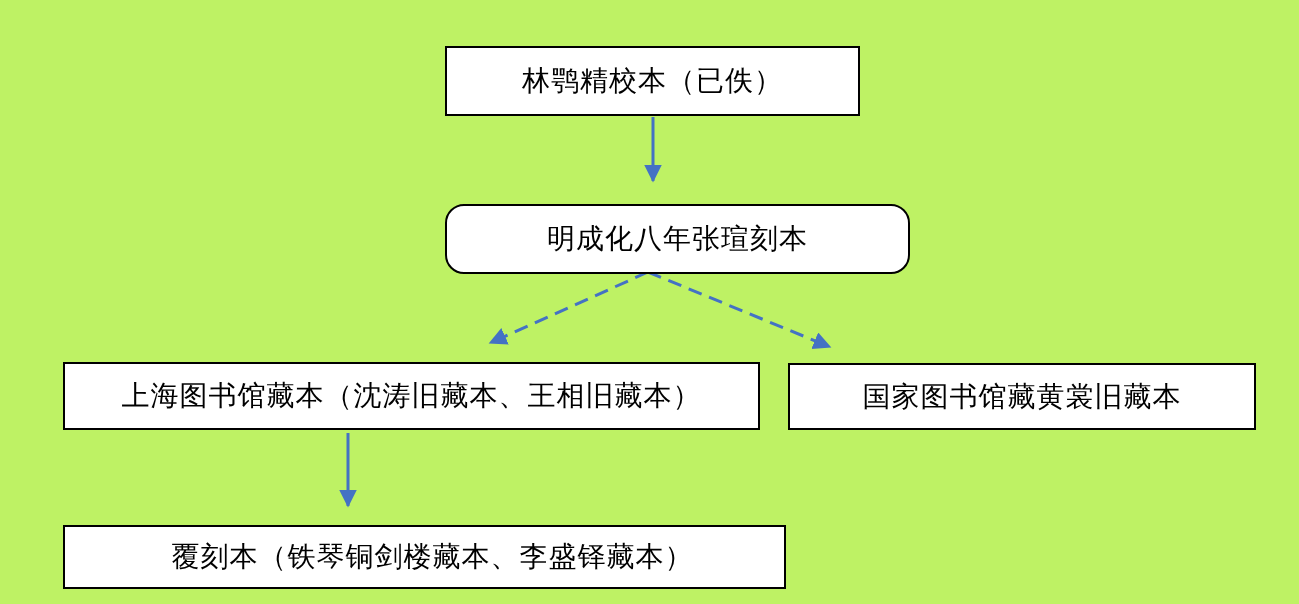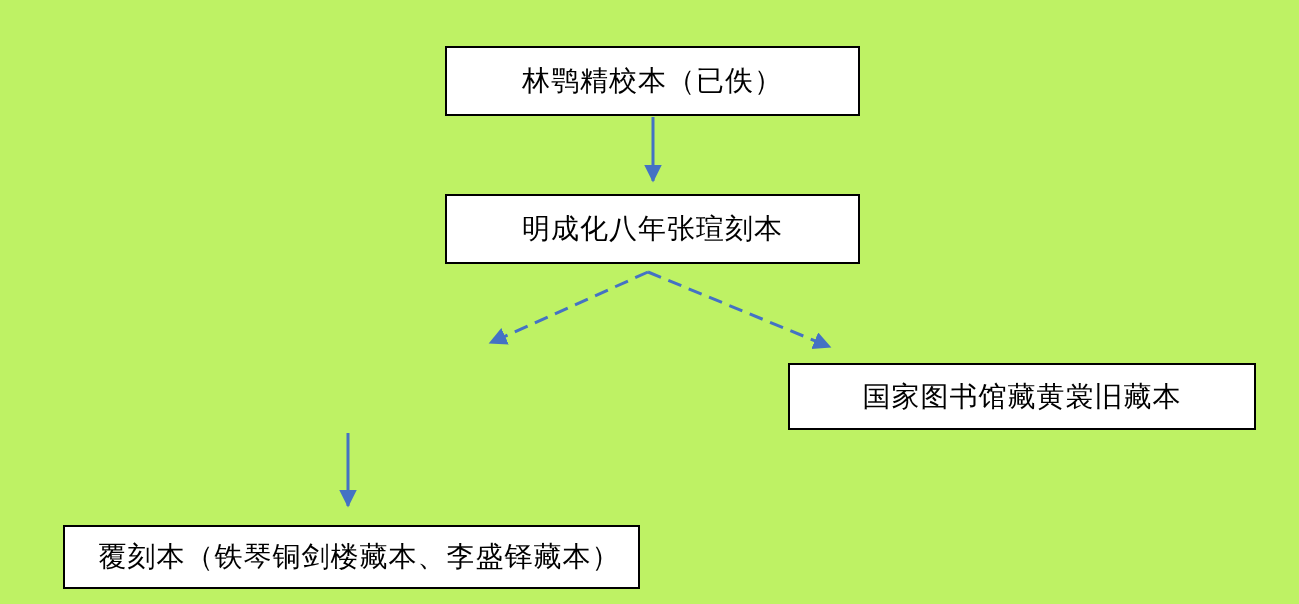--- a/index.html
+++ b/index.html
@@ -23,24 +23,24 @@
     display: flex;
     align-items: center;
     justify-content: center;
     font-size: 28px;
     color: #000000;
     letter-spacing: 1px;
     white-space: nowrap;
     z-index: 2;
   }
   .n1 { left: 445px; top: 46px;  width: 415px; height: 70px; }
-  .n2 { left: 445px; top: 194px; width: 415px; height: 70px; }
+  .n2 { left: 445px; top: 204px; width: 465px; height: 70px; border-radius: 19px; }
   .n3 { left: 63px;  top: 362px; width: 697px; height: 68px; }
   .n4 { left: 788px; top: 363px; width: 468px; height: 67px; align-items: center; }
-  .n5 { left: 63px;  top: 525px; width: 577px; height: 64px; padding-left: 16px; }
+  .n5 { left: 63px;  top: 525px; width: 723px; height: 64px; padding-left: 16px; }
   #edges {
     position: absolute;
     left: 0;
     top: 0;
     width: 1299px;
     height: 604px;
     z-index: 1;
     pointer-events: none;
   }
 </style>
@@ -66,20 +66,23 @@
   </svg>
 
   <div class="node n1">
     <span>林鹗精校本（已佚）</span>
   </div>
 
   <div class="node n2">
     <span>明成化八年张瑄刻本</span>
   </div>
 
+  <div class="node n3">
+    <span>上海图书馆藏本（沈涛旧藏本、王相旧藏本）</span>
+  </div>
 
   <div class="node n4">
     <span>国家图书馆藏黄裳旧藏本</span>
   </div>
 
   <div class="node n5">
     <span>覆刻本（铁琴铜剑楼藏本、李盛铎藏本）</span>
   </div>
 
 </div>

